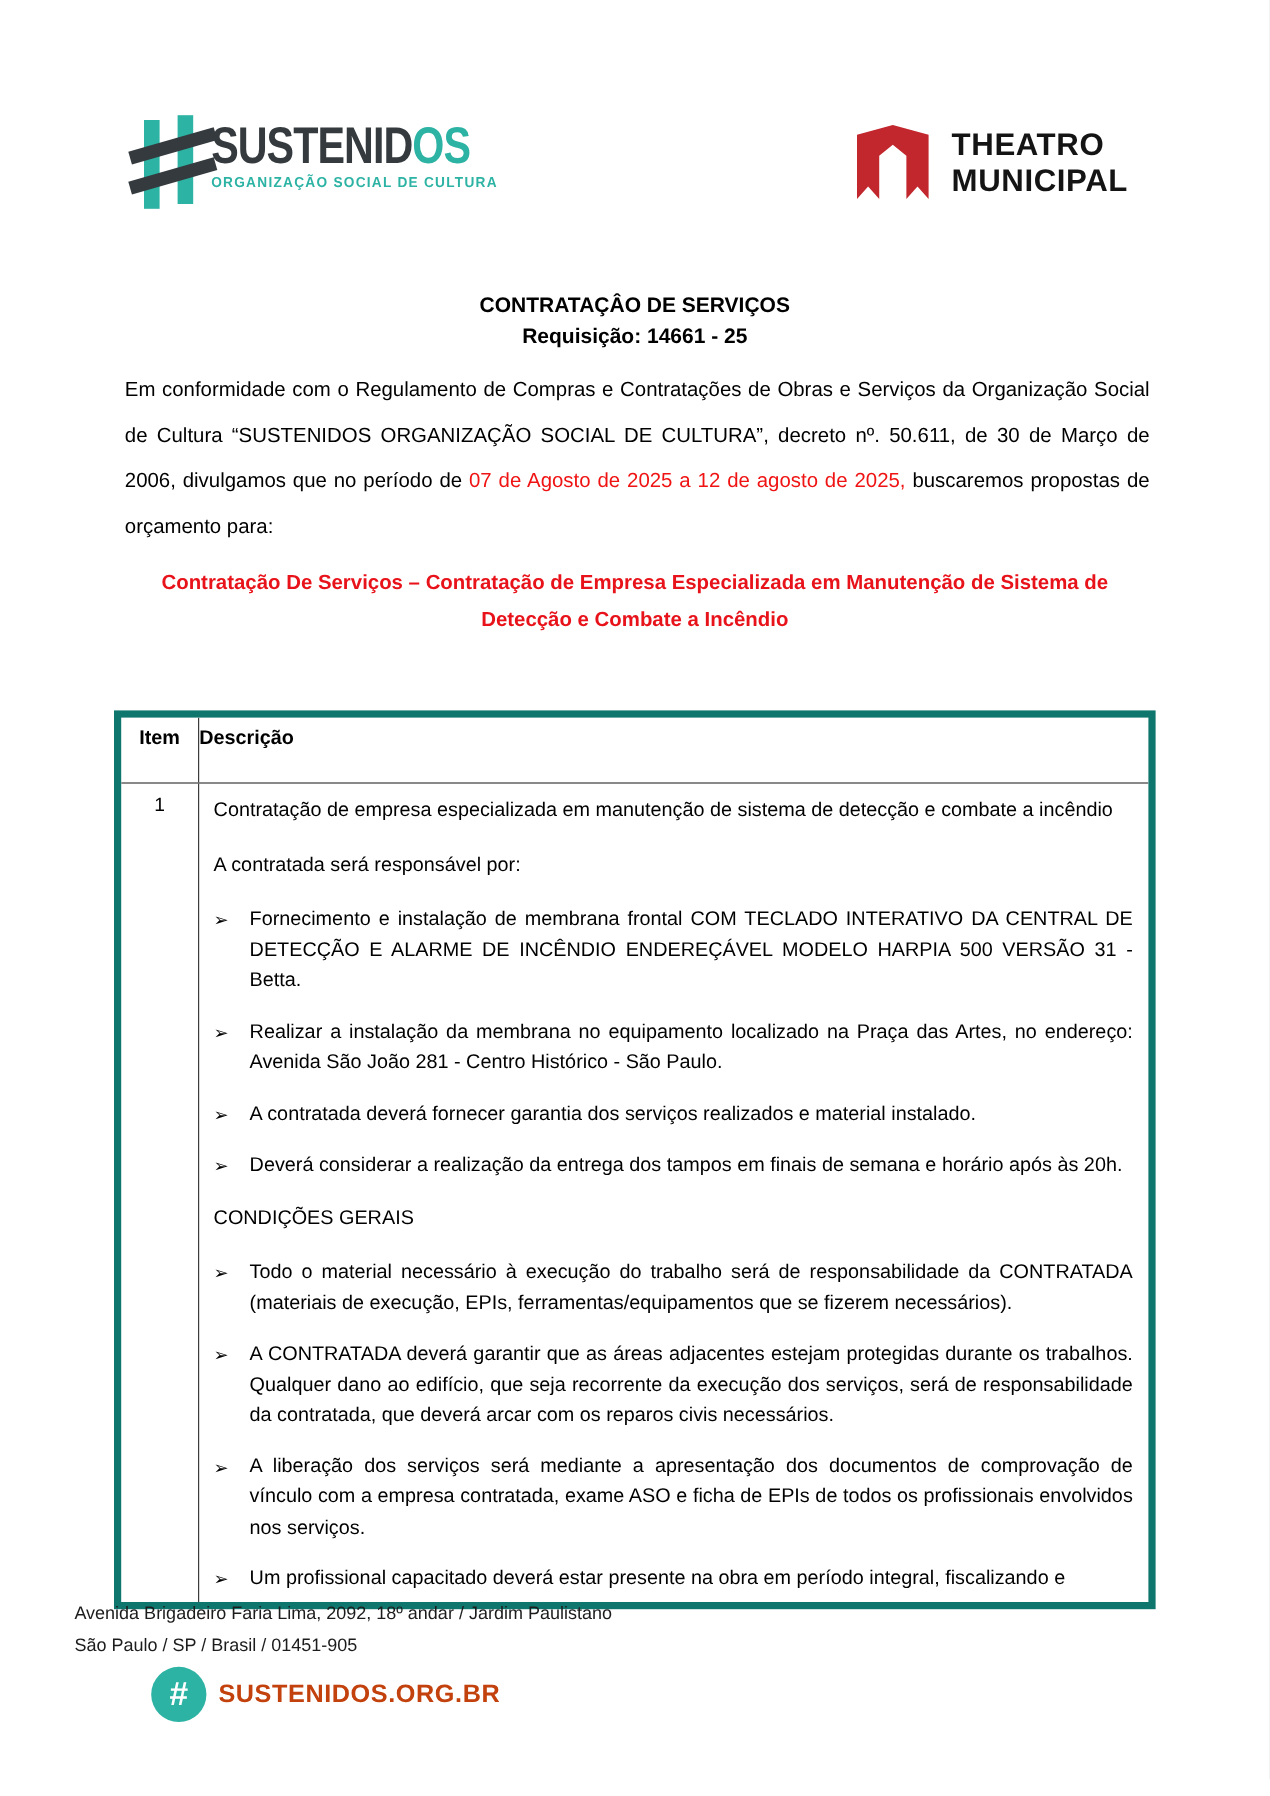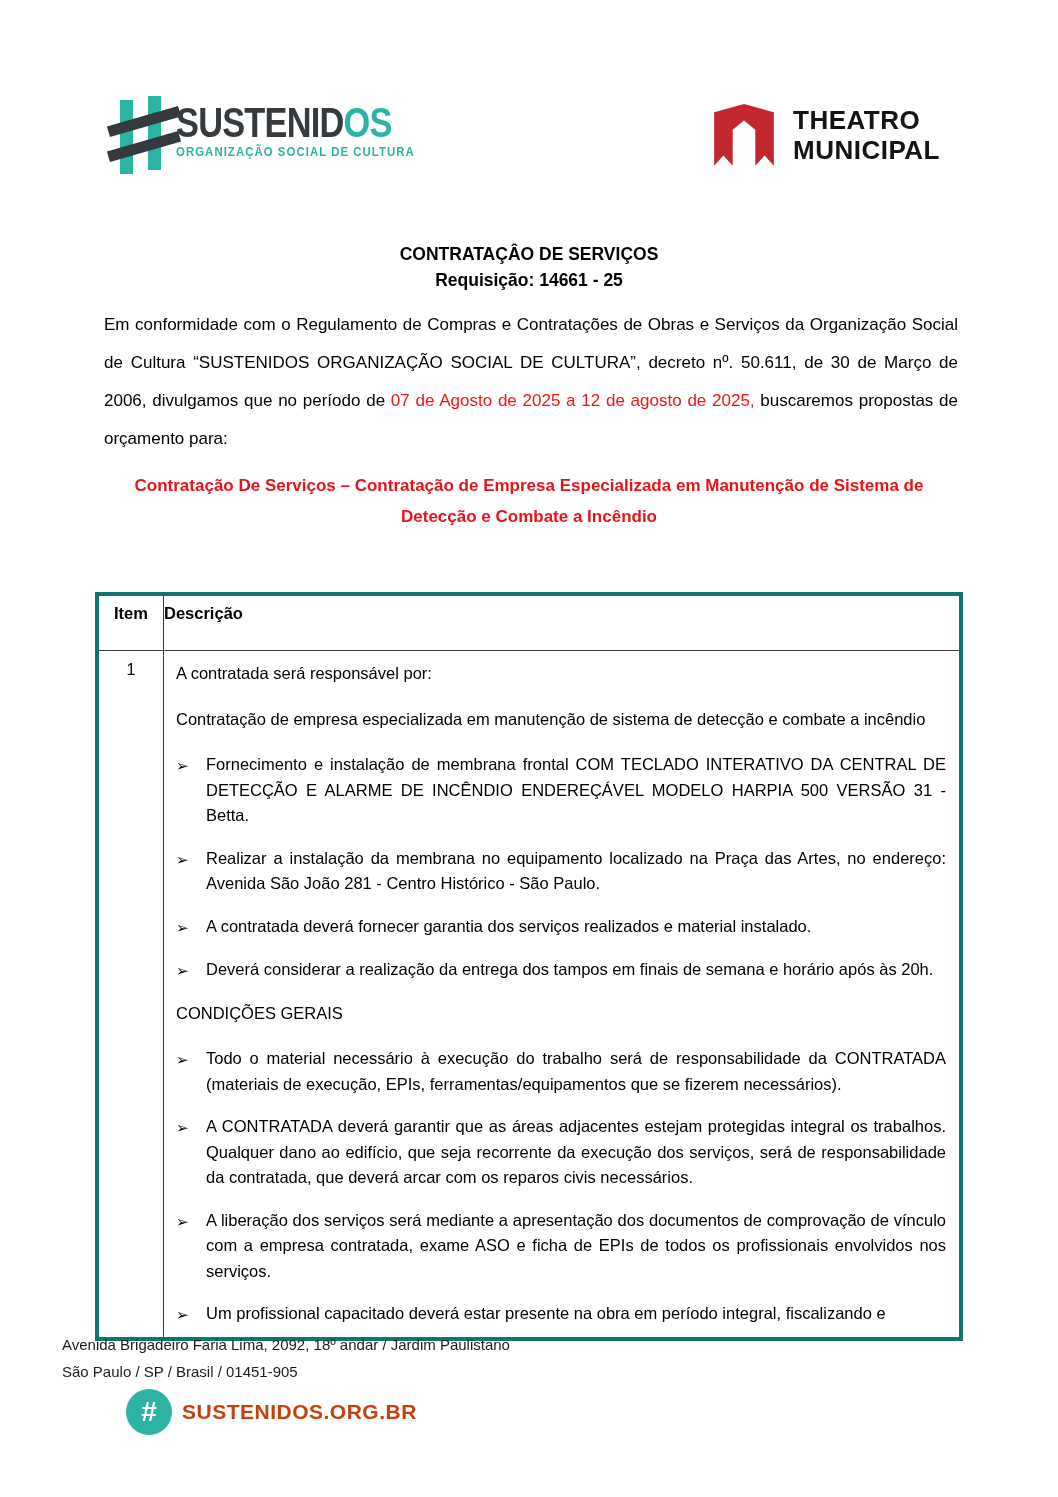--- a/index.html
+++ b/index.html
@@ -29,21 +29,21 @@
   
   .doc-title{position:absolute;left:0;top:241px;width:100%;text-align:center;font-size:17.5px;font-weight:700;line-height:26px;}
   .doc-title .t-line{text-underline-offset:3px;}
   
   .intro{position:absolute;left:104px;top:306px;width:854px;font-size:17px;line-height:38px;text-align:justify;}
   .intro .highlight{color:#f01313;font-weight:400;}
   
   .subject{position:absolute;left:0;top:470px;width:100%;text-align:center;color:#e8131a;font-weight:700;font-size:17px;line-height:31px;}
   .spec-label{position:absolute;left:0;top:560px;width:100%;text-align:center;font-weight:700;font-size:16.5px;}
   
-  .doc-table{position:absolute;left:95px;top:592px;width:868px;height:749px;box-sizing:border-box;border:4px solid #0f766e;overflow:hidden;background:#fff;}
+  .doc-table{position:absolute;left:95px;top:592px;width:868px;height:749px;box-sizing:border-box;border:6px solid #0f766e;overflow:hidden;background:#fff;}
   .t-head{display:flex;height:55px;border-bottom:1px solid #3c3c3c;box-sizing:border-box;}
   .th-item{width:65px;flex:none;border-right:1px solid #3c3c3c;box-sizing:border-box;text-align:center;font-weight:700;font-size:16.5px;padding-top:8px;}
   .th-desc{flex:1;font-weight:700;font-size:16.5px;padding-top:8px;}
   .t-body{display:flex;height:693px;}
   .td-item{width:65px;flex:none;border-right:1px solid #3c3c3c;box-sizing:border-box;text-align:center;font-size:16px;padding-top:10px;}
   .td-desc{flex:1;padding:10px 13px 0 12px;font-size:16.5px;line-height:25.5px;}
   .para{margin-bottom:20px;text-align:justify;}
   .para.bullet{display:flex;margin-bottom:17px;}
   .para .marker{flex:none;width:30px;font-size:15px;padding-top:1px;}
   .para .btxt{flex:1;text-align:justify;}
@@ -95,22 +95,22 @@
 
 
   <div class="doc-table">
     <div class="t-head">
       <div class="th-item">Item</div>
       <div class="th-desc">Descrição</div>
     </div>
     <div class="t-body">
       <div class="td-item">1</div>
       <div class="td-desc" id="desc-cell">
+          <div class="para text">Contratação de empresa especializada em manutenção de sistema de detecção e combate a incêndio</div>
           <div class="para text">A contratada será responsável por:</div>
-          <div class="para text">Contratação de empresa especializada em manutenção de sistema de detecção e combate a incêndio</div>
           <div class="para bullet">
             <span class="marker">➢</span>
             <span class="btxt">Fornecimento e instalação de membrana frontal COM TECLADO INTERATIVO DA CENTRAL DE DETECÇÃO E ALARME DE INCÊNDIO ENDEREÇÁVEL MODELO HARPIA 500 VERSÃO 31 - Betta.</span>
           </div>
           <div class="para bullet">
             <span class="marker">➢</span>
             <span class="btxt">Realizar a instalação da membrana no equipamento localizado na Praça das Artes, no endereço: Avenida São João 281 - Centro Histórico - São Paulo.</span>
           </div>
           <div class="para bullet">
             <span class="marker">➢</span>
@@ -120,21 +120,21 @@
             <span class="marker">➢</span>
             <span class="btxt">Deverá considerar a realização da entrega dos tampos em finais de semana e horário após às 20h.</span>
           </div>
           <div class="para text">CONDIÇÕES GERAIS</div>
           <div class="para bullet">
             <span class="marker">➢</span>
             <span class="btxt">Todo o material necessário à execução do trabalho será de responsabilidade da CONTRATADA (materiais de execução, EPIs, ferramentas/equipamentos que se fizerem necessários).</span>
           </div>
           <div class="para bullet">
             <span class="marker">➢</span>
-            <span class="btxt">A CONTRATADA deverá garantir que as áreas adjacentes estejam protegidas integral os trabalhos. Qualquer dano ao edifício, que seja recorrente da execução dos serviços, será de responsabilidade da contratada, que deverá arcar com os reparos civis necessários.</span>
+            <span class="btxt">A CONTRATADA deverá garantir que as áreas adjacentes estejam protegidas durante os trabalhos. Qualquer dano ao edifício, que seja recorrente da execução dos serviços, será de responsabilidade da contratada, que deverá arcar com os reparos civis necessários.</span>
           </div>
           <div class="para bullet">
             <span class="marker">➢</span>
             <span class="btxt">A liberação dos serviços será mediante a apresentação dos documentos de comprovação de vínculo com a empresa contratada, exame ASO e ficha de EPIs de todos os profissionais envolvidos nos serviços.</span>
           </div>
           <div class="para bullet">
             <span class="marker">➢</span>
             <span class="btxt">Um profissional capacitado deverá estar presente na obra em período integral, fiscalizando e</span>
           </div>
         </div>

